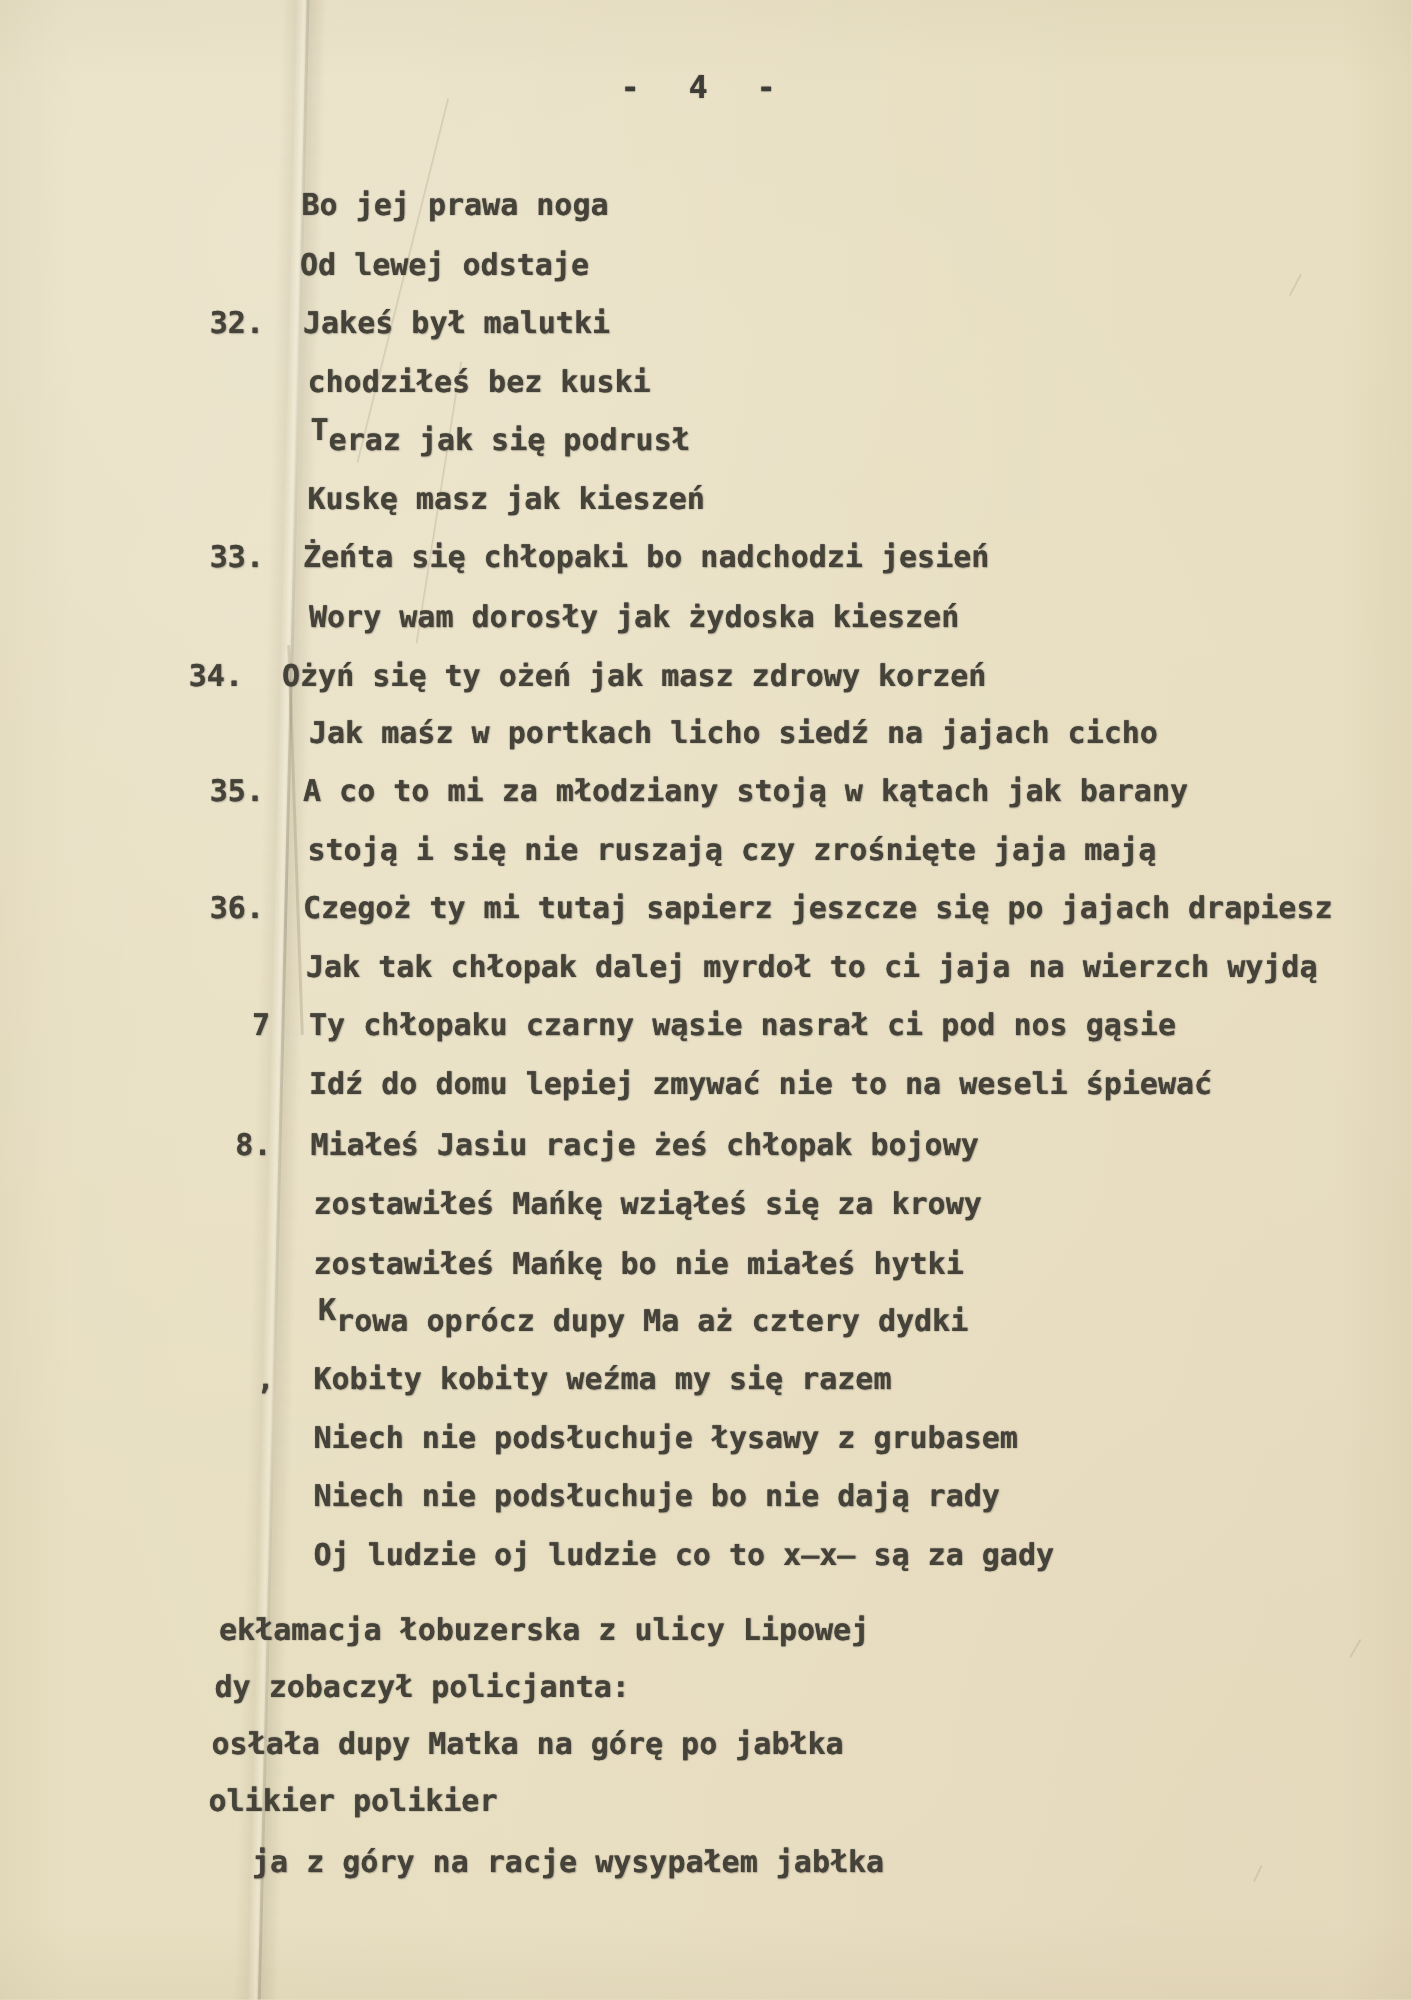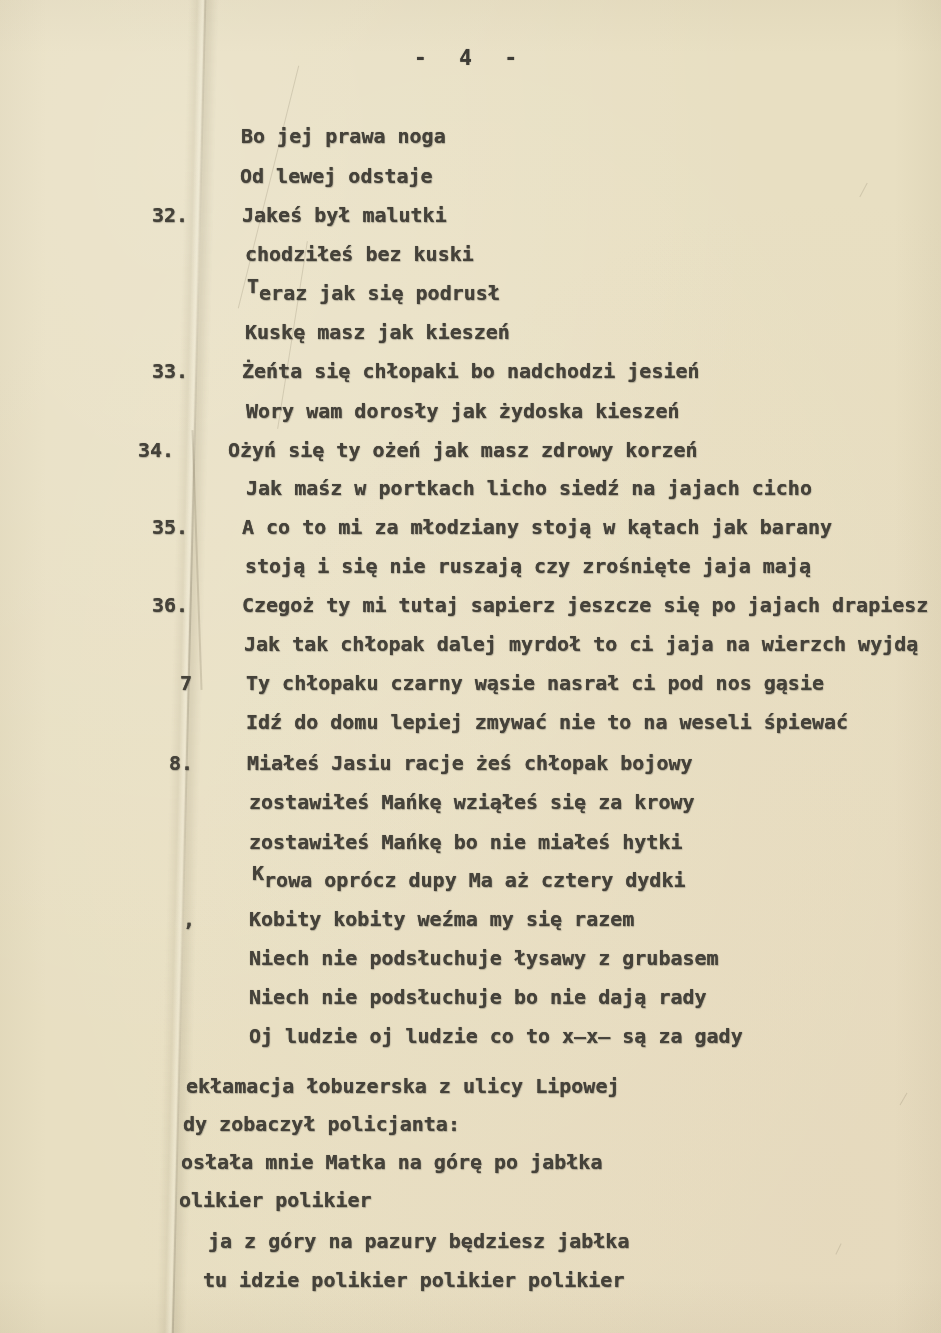--- a/index.html
+++ b/index.html
@@ -13,23 +13,22 @@
       linear-gradient(90deg, rgba(150,135,100,.07), transparent 5%, transparent 95%, rgba(150,135,100,.09)),
       linear-gradient(180deg, rgba(150,135,100,.06), transparent 4%, transparent 96%, rgba(150,135,100,.08));
     font-family:"DejaVu Sans Mono","Liberation Mono",monospace;
   }
   .page{position:absolute;inset:0;}
   
   .row{
     position:absolute;line-height:1;white-space:nowrap;
     font-size:20px;font-weight:bold;color:#45423a;
     text-shadow:0 0 .7px rgba(69,66,58,.85), .6px .6px 1px rgba(69,66,58,.30);
-    padding-left:40px;
   }
-  .num{position:absolute;right:100%;margin-right:14px;white-space:nowrap;}
+  .num{position:absolute;right:100%;margin-right:26px;white-space:nowrap;}
   .pre{display:inline-block;transform:translateY(-7px);}
   .header{
     position:absolute;top:46px;left:0;width:100%;text-align:center;
     font-size:21px;font-weight:bold;color:#3e3c36;letter-spacing:10px;
     text-shadow:0 0 .8px rgba(62,60,54,.9);
   }
   
   .crease{
     position:absolute;top:-10px;left:172px;width:30px;height:1360px;
     transform:rotate(1.4deg);
@@ -85,18 +84,17 @@
   <div class="row" style="top:753px;left:207px"><span class="num">8.</span><span class="pre"></span><span>Miałeś Jasiu racje żeś chłopak bojowy</span></div>
   <div class="row" style="top:792px;left:209px"><span class="num"></span><span class="pre"></span><span>zostawiłeś Mańkę wziąłeś się za krowy</span></div>
   <div class="row" style="top:832px;left:209px"><span class="num"></span><span class="pre"></span><span>zostawiłeś Mańkę bo nie miałeś hytki</span></div>
   <div class="row" style="top:870px;left:212px"><span class="num"></span><span class="pre">K</span><span>rowa oprócz dupy Ma aż cztery dydki</span></div>
   <div class="row" style="top:909px;left:209px"><span class="num">,</span><span class="pre"></span><span>Kobity kobity weźma my się razem</span></div>
   <div class="row" style="top:948px;left:209px"><span class="num"></span><span class="pre"></span><span>Niech nie podsłuchuje łysawy z grubasem</span></div>
   <div class="row" style="top:1026px;left:209px"><span class="num"></span><span class="pre"></span><span>Oj ludzie oj ludzie co to x̶x̶ są za gady</span></div>
   <div class="row" style="top:987px;left:209px"><span class="num"></span><span class="pre"></span><span>Niech nie podsłuchuje bo nie dają rady</span></div>
   <div class="row" style="top:1076px;left:146px"><span class="num"></span><span class="pre"></span><span>ekłamacja łobuzerska z ulicy Lipowej</span></div>
   <div class="row" style="top:1114px;left:143px"><span class="num"></span><span class="pre"></span><span>dy zobaczył policjanta:</span></div>
-  <div class="row" style="top:1152px;left:141px"><span class="num"></span><span class="pre"></span><span>osłała mnie Matka na górę po jabłka</span></div>
+  <div class="row" style="top:1152px;left:141px"><span class="num"></span><span class="pre"></span><span>osłała dupy Matka na górę po jabłka</span></div>
   <div class="row" style="top:1190px;left:139px"><span class="num"></span><span class="pre"></span><span>olikier polikier</span></div>
-  <div class="row" style="top:1231px;left:168px"><span class="num"></span><span class="pre"></span><span>ja z góry na pazury będziesz jabłka</span></div>
-  <div class="row" style="top:1270px;left:163px"><span class="num"></span><span class="pre"></span><span>tu idzie polikier polikier polikier</span></div>
+  <div class="row" style="top:1231px;left:168px"><span class="num"></span><span class="pre"></span><span>ja z góry na racje wysypałem jabłka</span></div>
 
 </div>
 
 </body></html>

